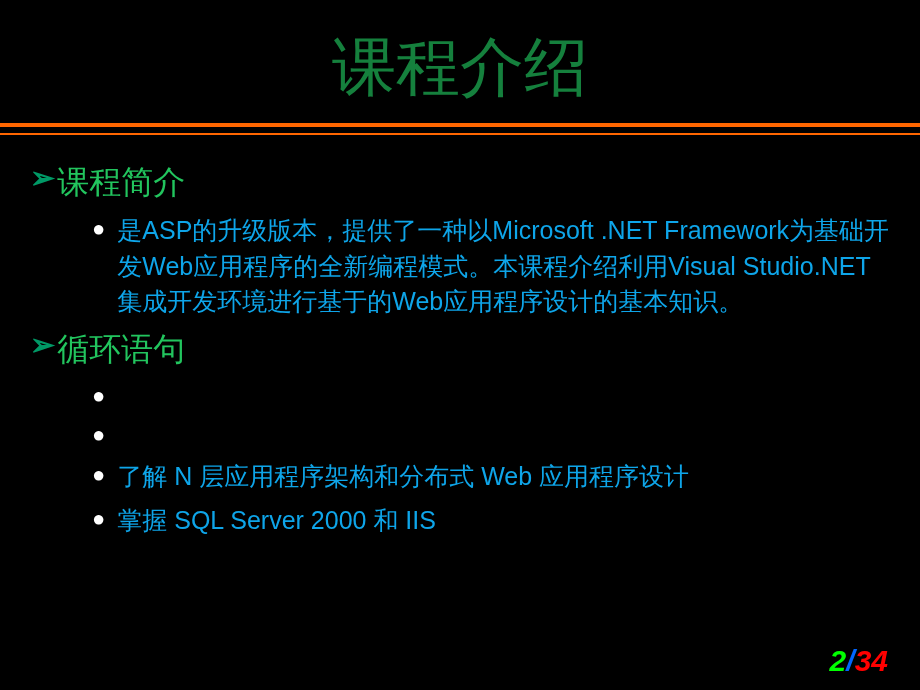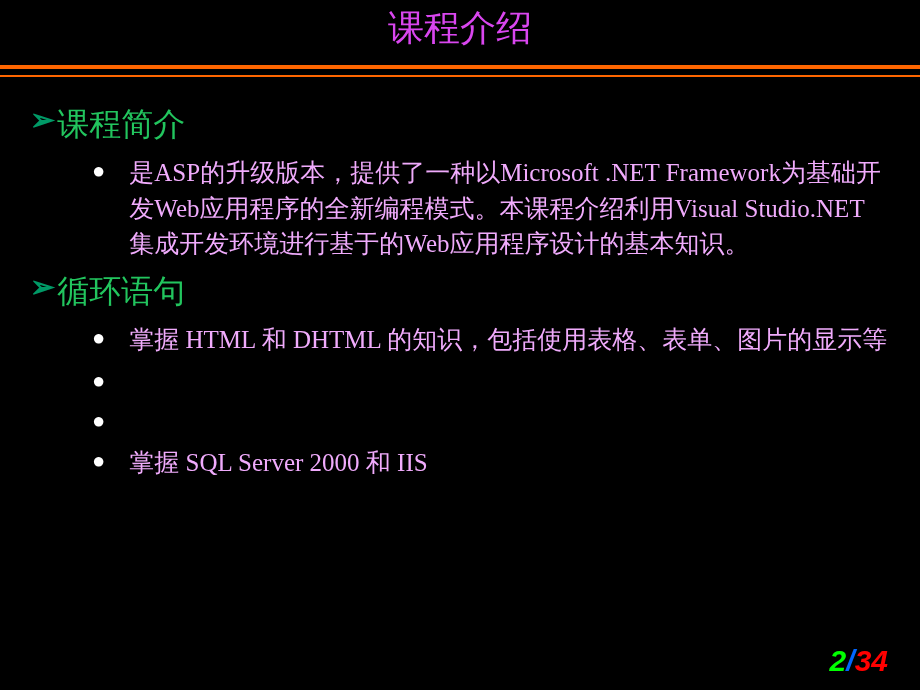--- a/index.html
+++ b/index.html
@@ -10,24 +10,24 @@
     body {
       width: 920px;
       height: 690px;
       background: #000000;
       font-family: "SimSun", "宋体", serif;
       overflow: hidden;
       position: relative;
     }
     .slide-title {
       text-align: center;
-      color: #d946ef;
-      font-size: 36px;
+      color: #15803d;
+      font-size: 64px;
       font-weight: normal;
-      padding-top: 4px;
+      padding-top: 24px;
       padding-bottom: 12px;
       font-family: "SimSun", "宋体", serif;
     }
     .title-underline {
       width: 100%;
       height: 4px;
       background: #ff6600;
       margin-bottom: 6px;
     }
     .title-underline2 {
@@ -64,25 +64,24 @@
       margin-bottom: 8px;
     }
     .dot-bullet {
       color: #ffffff;
       font-size: 22px;
       margin-right: 12px;
       line-height: 1.45;
       flex-shrink: 0;
     }
     .bullet-text {
-      color: #f0abfc;
+      color: #0ea5e9;
       font-size: 25px;
       line-height: 1.42;
-      font-family: Liberation Serif, serif;
-      margin-left: 12px;
+      font-family: Liberation Sans, sans-serif;
     }
     .page-number {
       position: absolute;
       bottom: 12px;
       right: 32px;
       font-size: 30px;
       font-weight: bold;
       font-style: italic;
       font-family: Arial, sans-serif;
     }
@@ -115,29 +114,29 @@
     <span class="bullet-text">是ASP的升级版本，提供了一种以Microsoft .NET Framework为基础开发Web应用程序的全新编程模式。本课程介绍利用Visual Studio.NET 集成开发环境进行基于的Web应用程序设计的基本知识。</span>
   </div>
 
   <div class="section-heading">
     <span class="arrow-bullet">➢</span>
     <span class="section-title">循环语句</span>
   </div>
 
   <div class="bullet-item">
     <span class="dot-bullet">●</span>
-    <span class="bullet-text">掌握 HTML 和 DHTML 的知识，包括使用表格、表单、图片的显示等</span>
   </div>
 
   <div class="bullet-item">
     <span class="dot-bullet">●</span>
   </div>
 
   <div class="bullet-item">
     <span class="dot-bullet">●</span>
+    <span class="bullet-text">了解 N 层应用程序架构和分布式 Web 应用程序设计</span>
   </div>
 
   <div class="bullet-item">
     <span class="dot-bullet">●</span>
     <span class="bullet-text">掌握 SQL Server 2000 和 IIS</span>
   </div>
 
 </div>
 
 <div class="page-number">

